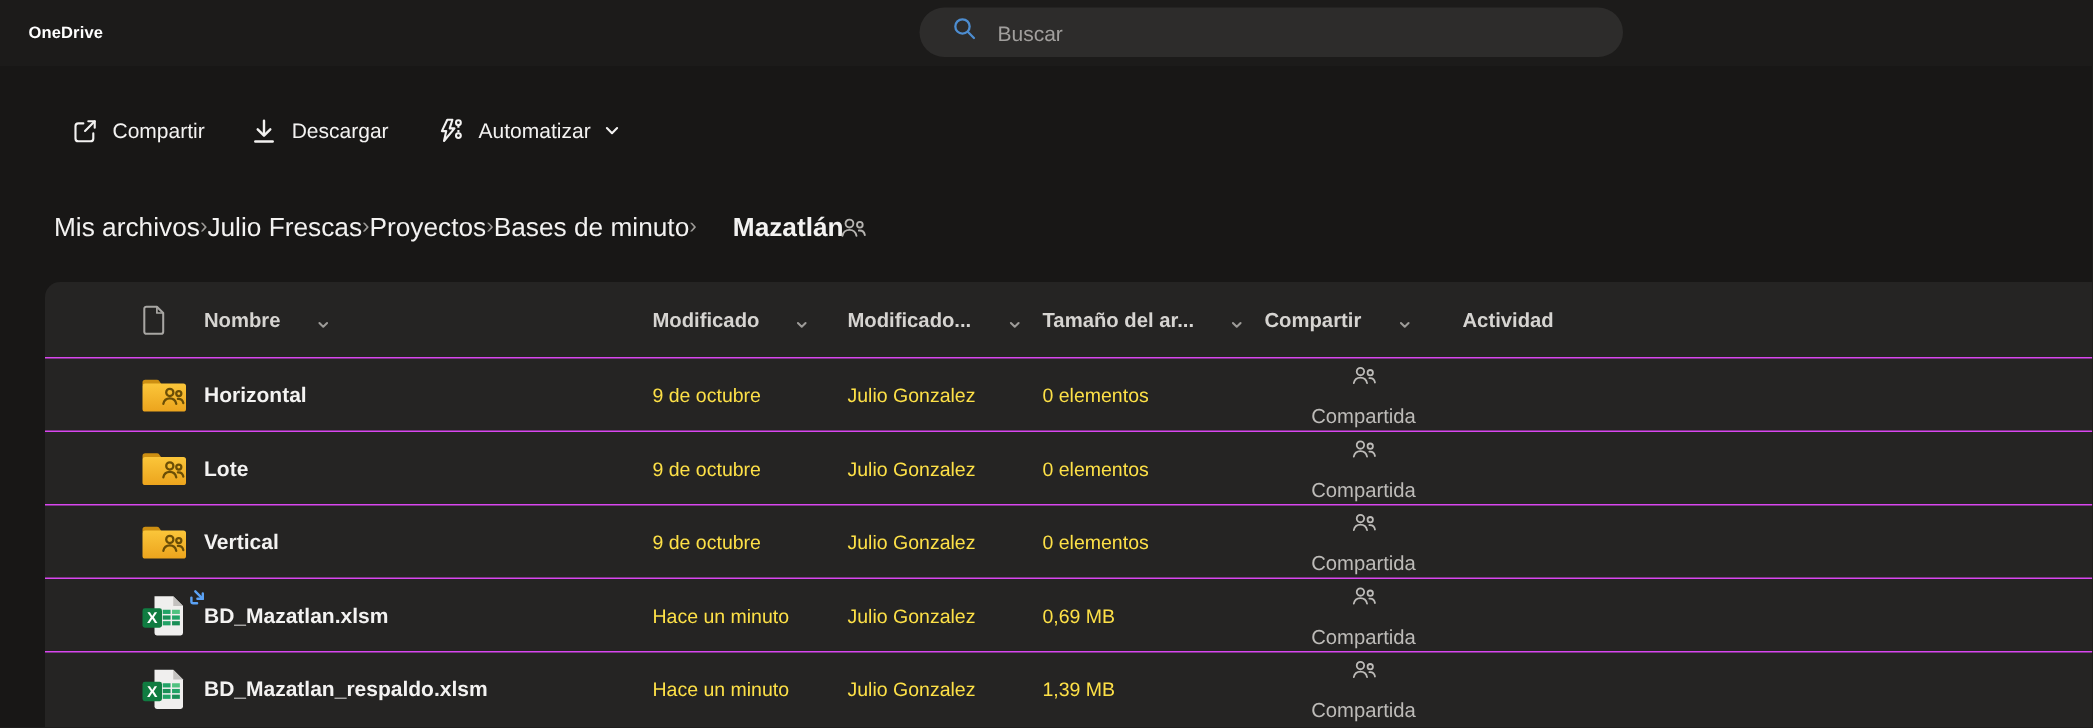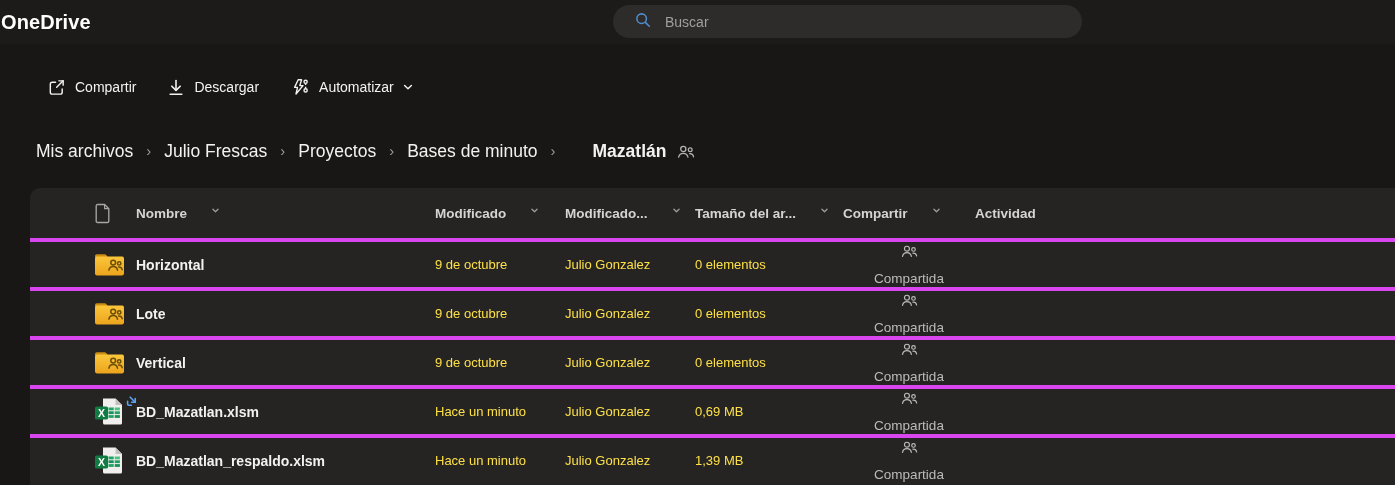--- a/index.html
+++ b/index.html
@@ -11,21 +11,21 @@
     position:relative;
   }
 
   
   .topbar {
     position:absolute; top:0; left:0; right:0; height:44px;
     background:#1c1b1a;
     display:flex; align-items:center;
   }
   .app-title {
-    font-size:20px; font-weight:700; color:#ffffff; padding-left:1px;
+    font-size:11px; font-weight:700; color:#ffffff; padding-left:19px;
     letter-spacing:.1px;
   }
   .searchbox {
     position:absolute; left:613px; top:5px; width:469px; height:33px;
     background:#2d2c2b; border-radius:17px;
     display:flex; align-items:center; padding-left:21px; gap:13px;
     cursor:text;
   }
   .searchbox input {
     background:transparent; border:none; outline:none;
@@ -42,21 +42,21 @@
     display:flex; align-items:center; gap:9px;
     font-size:14px; color:#f3f2f1; cursor:pointer;
     padding:3px 2px; border-radius:4px;
   }
   .tbtn svg { display:block; }
   .tbtn .chev { margin-left:-1px; }
 
   
   .breadcrumb {
     position:absolute; top:141px; left:36px;
-    display:flex; align-items:center; gap:13px;
+    display:flex; align-items:center; 
     font-size:17.5px; color:#f3f2f1;
   }
   .crumb { cursor:pointer; }
   .crumb-sep { color:#9d9b98; font-size:15px; transform:translateY(-1px); }
   .crumb-current { font-weight:700;padding-left:24px; }
   .crumb-people { margin-left:-2px; display:flex; align-items:center; cursor:pointer; }
 
   
   .filepane {
     position:absolute; top:188px; left:30px; right:0; bottom:0;
@@ -64,27 +64,27 @@
     border-top-left-radius:10px;
     overflow:hidden;
   }
   .grid-row {
     display:grid;
     grid-template-columns:42px 299px 130px 130px 148px 132px auto;
     align-items:center;
     padding-left:64px;
   }
   .thead { height:50px; color:#d6d4d1; font-size:13.5px; font-weight:700; }
-  .th { display:flex; align-items:flex-start; gap:24px; cursor:pointer; }
+  .th { display:flex; align-items:flex-end; gap:24px; cursor:pointer; }
   .th .hchev { color:#9d9b98; display:flex; }
   .th-icon { display:flex; align-items:center; cursor:pointer; }
 
   .row {
     height:49px;
-    border-top:4px solid #d946ef;
+    border-top:1px solid #d946ef;
     position:relative;
     cursor:pointer;
   }
   .cell-icon { display:flex; align-items:center; }
   .cell-name { font-size:14px; font-weight:700; color:#f3f2f1;
     white-space:nowrap; overflow:hidden; }
   .cell-meta { font-size:13px; color:#fde047; white-space:nowrap; }
   .cell-share { display:flex; align-items:center; gap:8px; font-size:13.5px; color:#bdbbb8;flex-direction:column; }
   .cell-activity { min-height:1px; }
 

